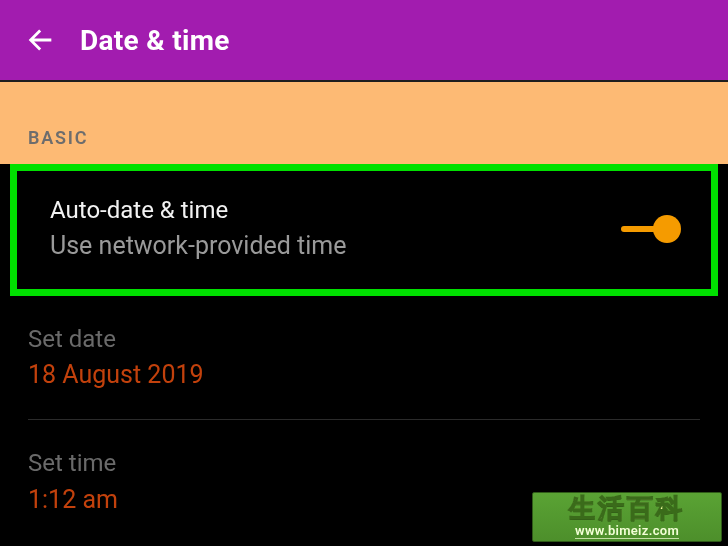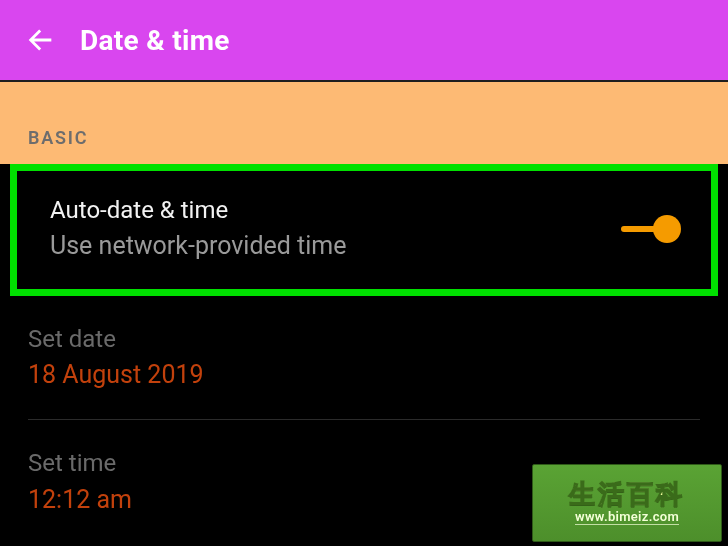--- a/index.html
+++ b/index.html
@@ -8,21 +8,21 @@
     background: #000;
     font-family: Roboto, "Helvetica Neue", Arial, sans-serif;
     color: #fff;
     position: relative;
   }
   .header {
     display: flex;
     align-items: center;
     height: 80px;
     padding-left: 18px;
-    background: #d946ef;
+    background: #a21caf;
   }
   .back-arrow {
     width: 44px;
     height: 44px;
     display: flex;
     align-items: center;
     justify-content: center;
     cursor: pointer;
   }
   .title {
@@ -104,21 +104,21 @@
   .thin-divider {
     height: 1px;
     background: #2b2b2b;
     margin: 0 28px;
   }
   .watermark {
     position: absolute;
     right: 6px;
     bottom: 4px;
     width: 190px;
-    height: 78px;
+    height: 50px;
     background: linear-gradient(180deg, #5aa334 0%, #4d8f2b 100%);
     border: 1px solid #2f5a18;
     border-radius: 2px;
     display: flex;
     flex-direction: column;
     align-items: center;
     justify-content: center;
     box-shadow: 0 0 4px rgba(0,0,0,0.5);
   }
   .watermark .cn {
@@ -176,20 +176,20 @@
     <div class="primary">Set date</div>
     <div class="secondary">18 August 2019</div>
   </div>
 </div>
 
 <div class="thin-divider"></div>
 
 <div class="row row-plain disabled">
   <div class="texts">
     <div class="primary">Set time</div>
-    <div class="secondary">12:12 am</div>
+    <div class="secondary">1:12 am</div>
   </div>
 </div>
 
 <div class="watermark">
   <div class="cn">生活百科</div>
   <div class="url">www.bimeiz.com</div>
 </div>
 
 </body></html>

